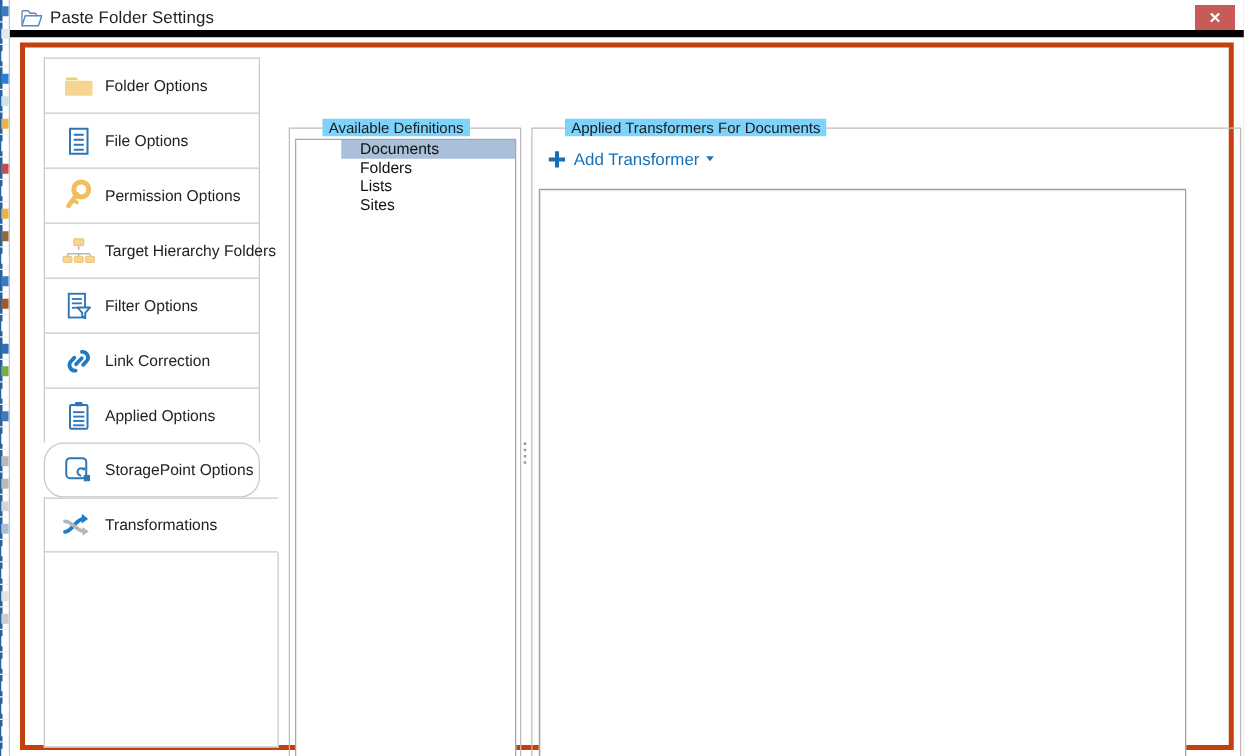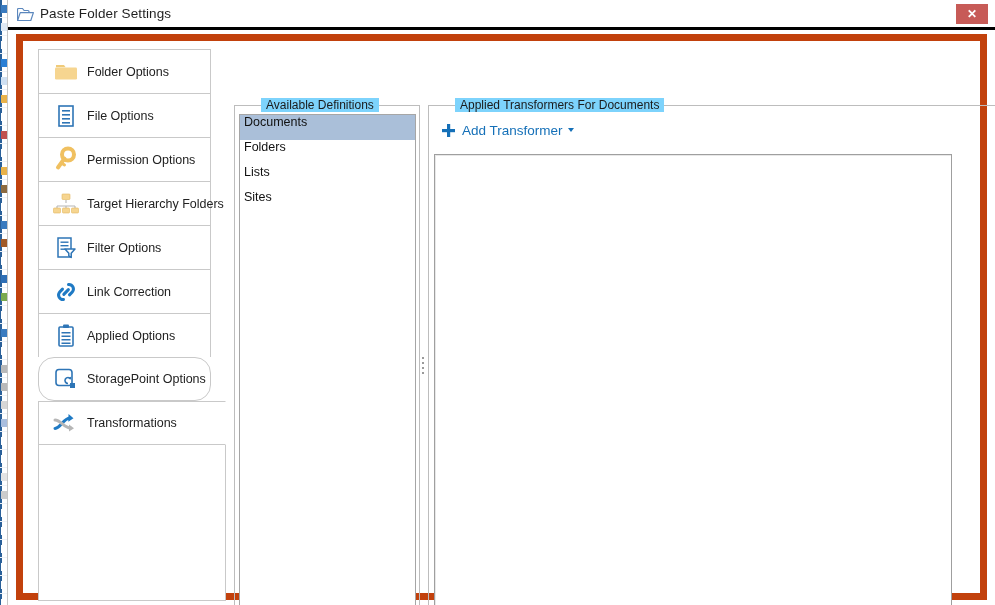--- a/index.html
+++ b/index.html
@@ -41,21 +41,21 @@
     background: #ffffff;
     border: 1px solid #9ab4d4;
     border-top: none; border-left: none;
   }
 
   
   #titlebar {
     position: absolute; left: 0; top: 0;
     width: 987px; height: 30px;
     background: #ffffff;
-    border-bottom: 3px solid #000000;
+    border-bottom: 6px solid #000000;
   }
   #titlebar .title-folder-icon {
     position: absolute; left: 9px; top: 7px; width: 17px; height: 15px;
   }
   #titlebar .title-text {
     position: absolute; left: 32px; top: 6px;
     font-size: 13.5px; color: #1f1f1f;
     letter-spacing: .1px;
   }
   #close-button {
@@ -72,21 +72,21 @@
 
   
   #body-area {
     position: absolute; left: 0; top: 30px;
     width: 987px; height: 575px;
     background: #ffffff;
   }
   #content-frame {
     position: absolute; left: 8px; top: 4px;
     width: 971px; height: 566px;
-    border: 7px solid #c2410c;
+    border: 4px solid #c2410c;
     background: #ffffff;
   }
 
   
   #sidebar {
     position: absolute; left: 15px; top: 8px;
     width: 188px; height: 552px;
   }
   .side-item {
     position: relative;
@@ -142,25 +142,26 @@
 
   #defs-group { left: 211px; top: 64px; width: 186px; height: 530px; }
   #defs-list {
     position: absolute; left: 4px; top: 8px;
     width: 177px; height: 517px;
     background: #ffffff;
     border: 1px solid #a6a6a6;
     overflow: hidden;
   }
   .def-row {
-    height: 25px; line-height: 15px;
-    padding-left: 4px;
+    height: 15px; line-height: 15px;
+    padding-left: 15px;
     font-size: 12.5px; color: #111;
     cursor: pointer;
     white-space: nowrap;
+    margin-left: 36px;
   }
   .def-row.selected { background: #aabfd9; }
 
   
   #splitter {
     position: absolute; left: 397px; top: 40px;
     width: 6px; height: 554px;
     cursor: col-resize;
   }
   #splitter .grip {

